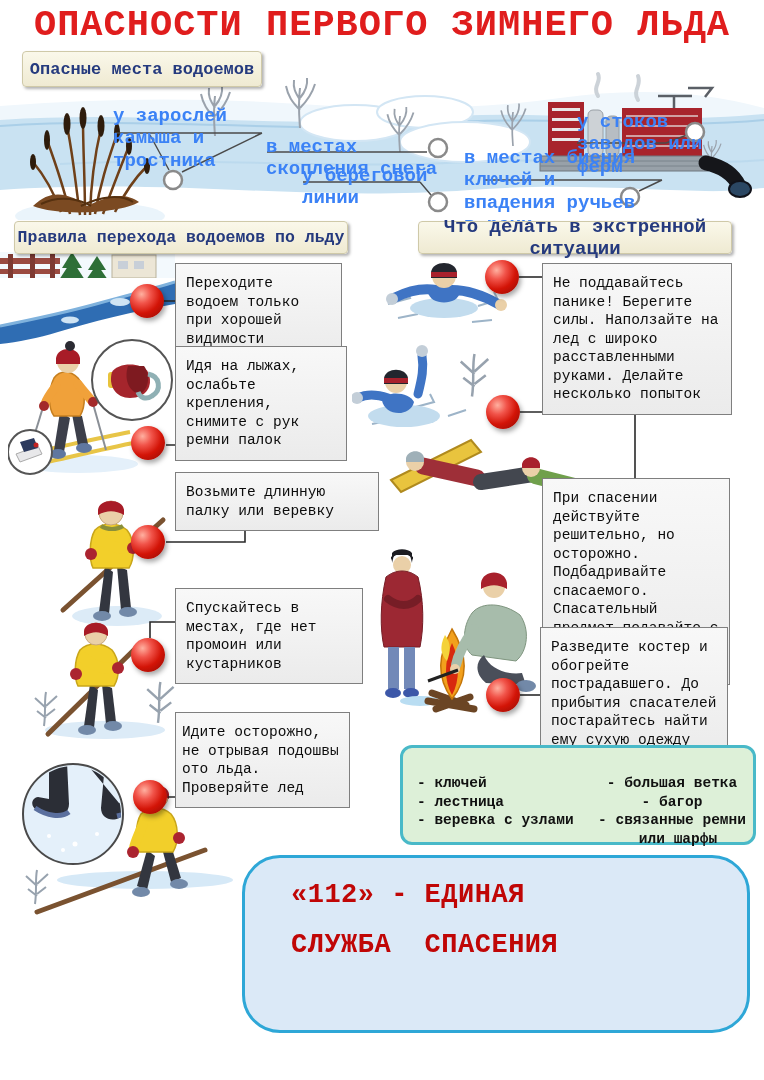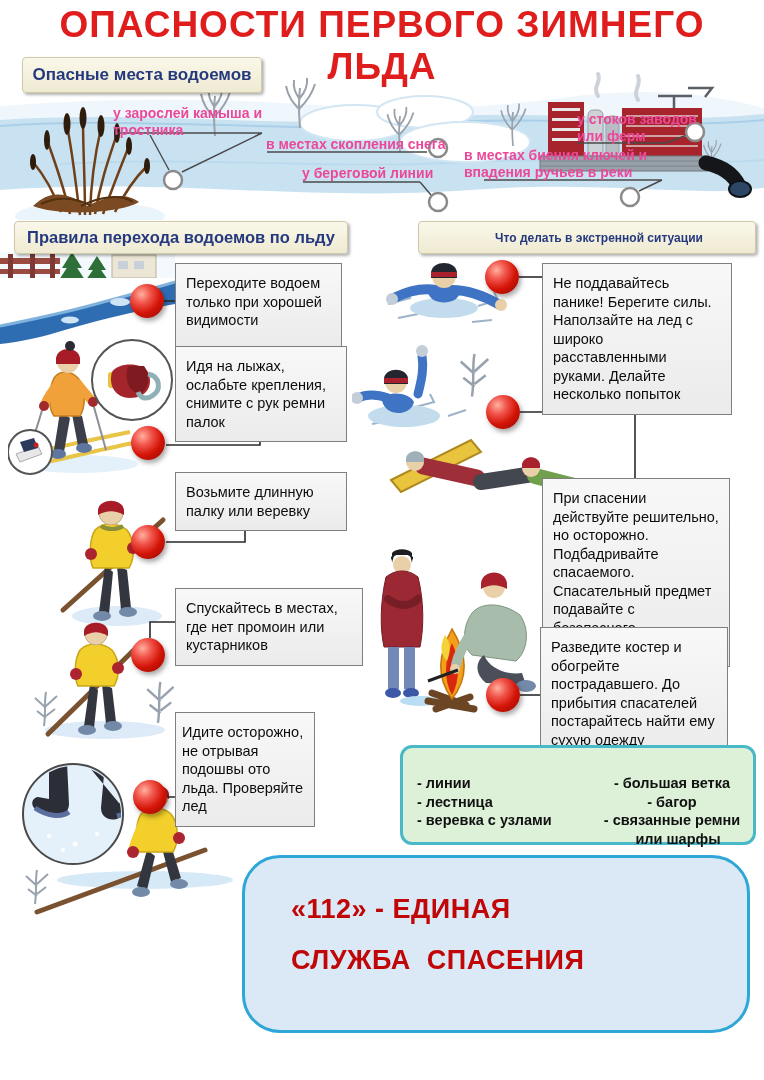--- a/index.html
+++ b/index.html
@@ -1,44 +1,44 @@
 <!DOCTYPE html>
 <html><head>
 <meta charset="utf-8">
 <style>
   html,body{margin:0;padding:0;background:#fff;}
   .page{position:relative;width:764px;height:1080px;background:#fff;overflow:hidden;
-        font-family:Liberation Sans, sans-serif;}
+        font-family:Liberation Mono, monospace;}
   .title{position:absolute;left:0;top:4px;width:100%;text-align:center;color:#e01d1d;
          font-size:37px;font-weight:800;letter-spacing:1px;z-index:4;}
   .badge{position:absolute;background:linear-gradient(#faf8ea,#efead2);border:1px solid #cfc9a8;
          border-radius:4px;box-shadow:2px 2px 3px rgba(0,0,0,.3);color:#253a7e;font-weight:bold;
          display:flex;align-items:center;justify-content:center;text-align:center;z-index:4;}
-  .badge.top{left:22px;top:57px;width:238px;height:34px;font-size:17px;}
+  .badge.top{left:22px;top:51px;width:238px;height:34px;font-size:17px;}
   .badge.hdrL{left:14px;top:221px;width:332px;height:31px;font-size:16.5px;}
-  .badge.hdrR{left:418px;top:221px;width:312px;height:31px;font-size:12px;padding-left:24px;}
-  .callout{position:absolute;color:#ec4899;font-size:14px;font-weight:bold;line-height:1.18;z-index:4;}
+  .badge.hdrR{left:418px;top:221px;width:312px;height:31px;font-size:19px;}
+  .callout{position:absolute;color:#3b82f6;font-size:19px;font-weight:bold;line-height:1.18;z-index:4;}
   .scene{position:absolute;left:0;top:68px;z-index:1;}
   .ill{position:absolute;z-index:3;}
   #overlay{position:absolute;left:0;top:0;z-index:5;pointer-events:none;}
   .card{position:absolute;background:linear-gradient(#f8f8f8,#ebebeb);border:1.5px solid #7f7f7f;
         color:#0c0c0c;font-size:14.5px;line-height:1.28;padding:10px;z-index:6;box-sizing:border-box;}
   .ball{position:absolute;width:34px;height:34px;border-radius:50%;z-index:7;
         background:radial-gradient(circle at 34% 30%,#ffb0a0 0%,#f1544a 28%,#d31407 58%,#8e0b04 100%);
         box-shadow:2px 3px 5px rgba(0,0,0,.35);}
   .rescue{position:absolute;left:400px;top:745px;width:356px;height:100px;background:#ddf0d8;
           border:3px solid #49b9c8;border-radius:12px;z-index:6;box-sizing:border-box;}
   .rescue-title{text-align:center;color:#e14f6b;font-weight:800;font-size:16.5px;letter-spacing:1px;margin-top:4px;}
   .rescue-col{position:absolute;font-weight:bold;font-size:14.5px;color:#111;line-height:1.28;}
   .rescue-col.c1{left:14px;top:26px;width:170px;}
   .rescue-col.c2{left:188px;top:26px;width:162px;text-align:center;}
   .ri{padding-left:12px;text-indent:-12px;}
   .phone{position:absolute;left:242px;top:855px;width:508px;height:178px;background:#dbe9f7;
          border:3px solid #2ea7d7;border-radius:38px;z-index:6;box-sizing:border-box;
-         color:#c00606;font-weight:800;font-size:27px;letter-spacing:.5px;padding:36px 0 0 46px;}
+         color:#c00606;font-weight:800;font-size:27px;letter-spacing:.5px;padding:22px 0 0 46px;}
   .phone div{margin-bottom:20px;white-space:pre-wrap;}
 </style>
 </head>
 <body>
 
 <div class="page">
 
   <div class="title">ОПАСНОСТИ ПЕРВОГО ЗИМНЕГО ЛЬДА</div>
 
   <svg class="scene" width="764" height="152" viewBox="0 0 764 152">
@@ -354,40 +354,40 @@
       <path d="M175,622 H150 V638"></path>
       <path d="M230,780 V797 H168"></path>
       <path d="M519,277 H542"></path>
       <path d="M520,412 H635 V478"></path>
       <path d="M520,695 H540"></path>
     </g>
   </svg>
 
   <div class="card" style="left:175px;top:263px;width:167px;min-height:84px;">Переходите водоем только при хорошей видимости</div>
   <div class="card" style="left:175px;top:346px;width:172px;min-height:84px;">Идя на лыжах, ослабьте крепления, снимите с рук ремни палок</div>
-  <div class="card" style="left:175px;top:472px;width:172px;min-height:50px;">Возьмите длинную палку или веревку</div>
+  <div class="card" style="left:175px;top:472px;width:204px;min-height:50px;">Возьмите длинную палку или веревку</div>
   <div class="card" style="left:175px;top:588px;width:188px;min-height:64px;">Спускайтесь в местах, где нет промоин или кустарников</div>
-  <div class="card" style="left:175px;top:712px;width:140px;min-height:66px;padding-left:6px;">Идите осторожно, не отрывая подошвы ото льда. Проверяйте лед</div>
+  <div class="card" style="left:175px;top:712px;width:175px;min-height:66px;padding-left:6px;">Идите осторожно, не отрывая подошвы ото льда. Проверяйте лед</div>
 
   <div class="card" style="left:542px;top:263px;width:190px;min-height:122px;">Не поддавайтесь панике! Берегите силы. Наползайте на лед с широко расставленными руками. Делайте несколько попыток</div>
   <div class="card" style="left:542px;top:478px;width:188px;min-height:114px;">При спасении действуйте решительно, но осторожно. Подбадривайте спасаемого. Спасательный предмет подавайте с безопасного расстояния.</div>
   <div class="card" style="left:540px;top:627px;width:188px;min-height:100px;">Разведите костер и обогрейте пострадавшего. До прибытия спасателей постарайтесь найти ему сухую одежду</div>
 
   <div class="ball" style="left:130px;top:284px;"></div>
   <div class="ball" style="left:131px;top:426px;"></div>
   <div class="ball" style="left:131px;top:525px;"></div>
   <div class="ball" style="left:131px;top:638px;"></div>
   <div class="ball" style="left:133px;top:780px;"></div>
   <div class="ball" style="left:485px;top:260px;"></div>
   <div class="ball" style="left:486px;top:395px;"></div>
   <div class="ball" style="left:486px;top:678px;"></div>
 
   <div class="rescue">
     <div class="rescue-col c1">
-      <div class="ri">- линии</div>
+      <div class="ri">- ключей</div>
       <div class="ri">- лестница</div>
       <div class="ri">- веревка с узлами</div>
     </div>
     <div class="rescue-col c2">
       <div class="ri">- большая ветка</div>
       <div class="ri">- багор</div>
       <div class="ri">- связанные ремни или шарфы</div>
     </div>
   </div>
 

